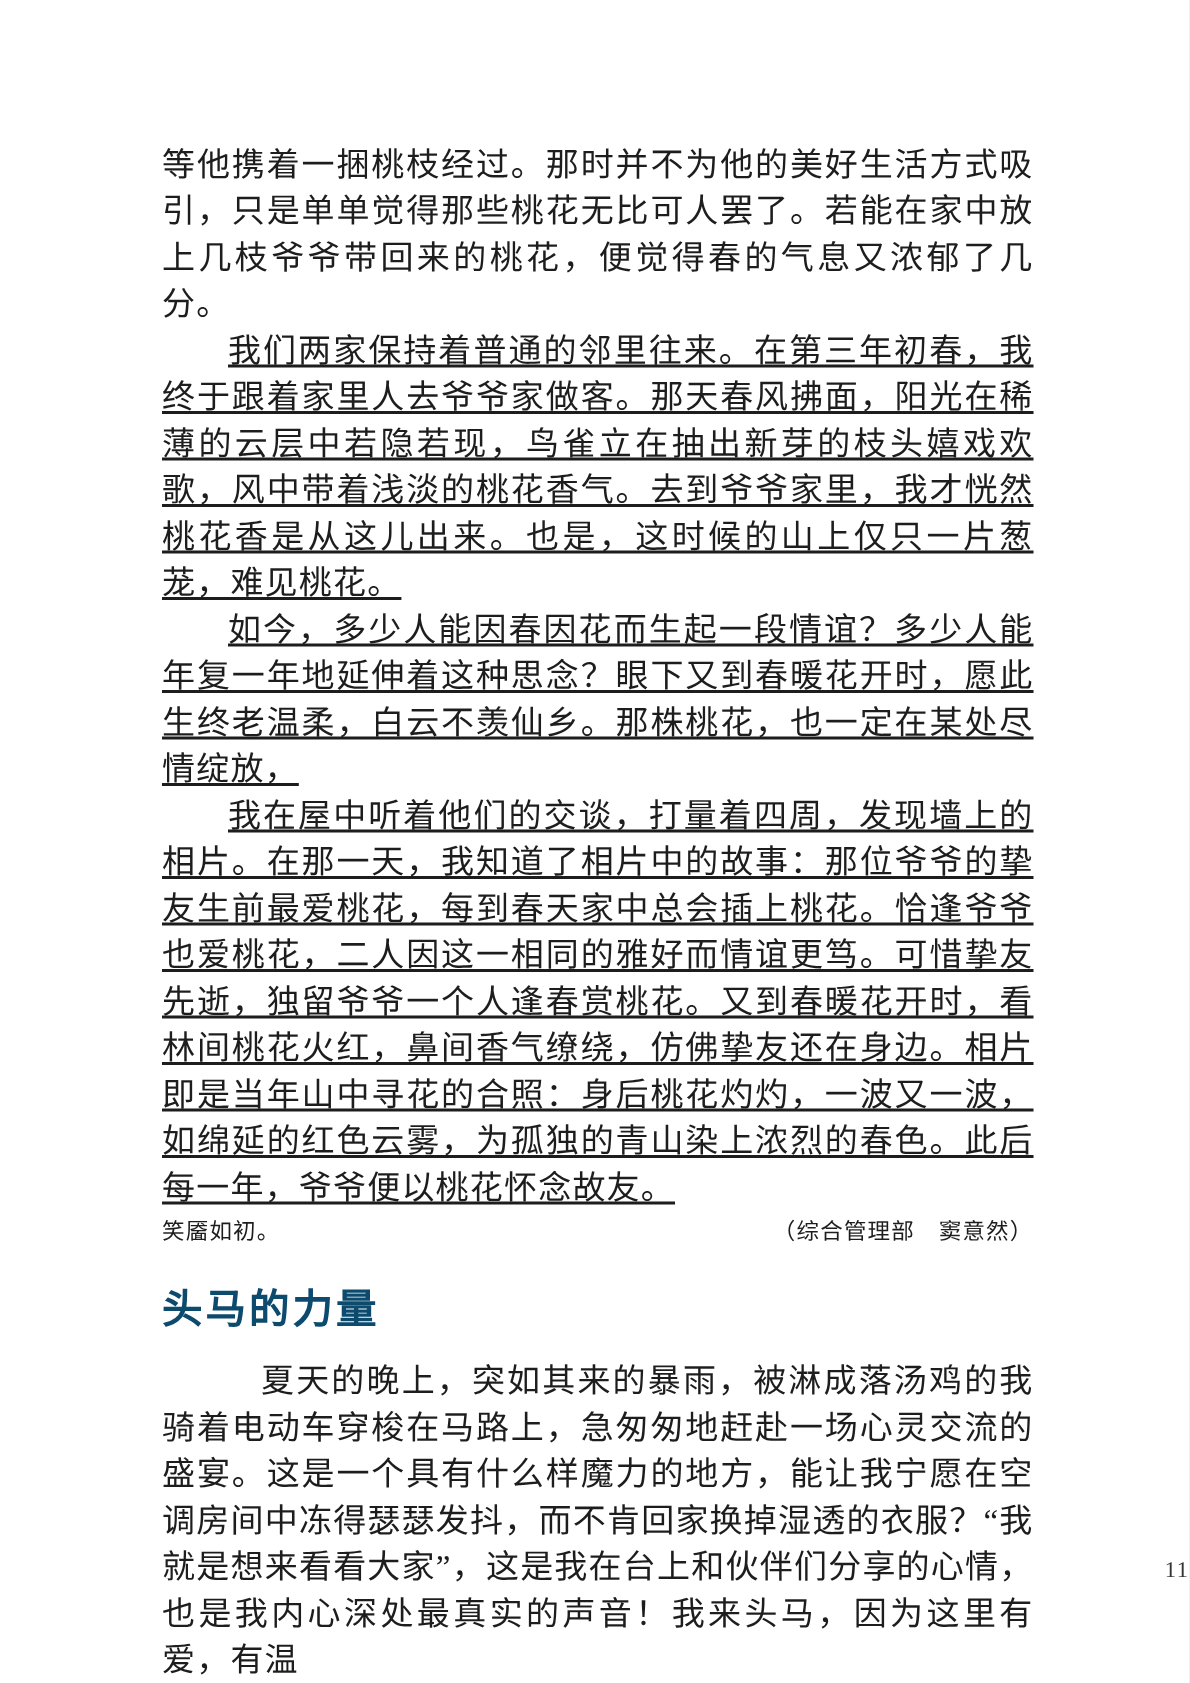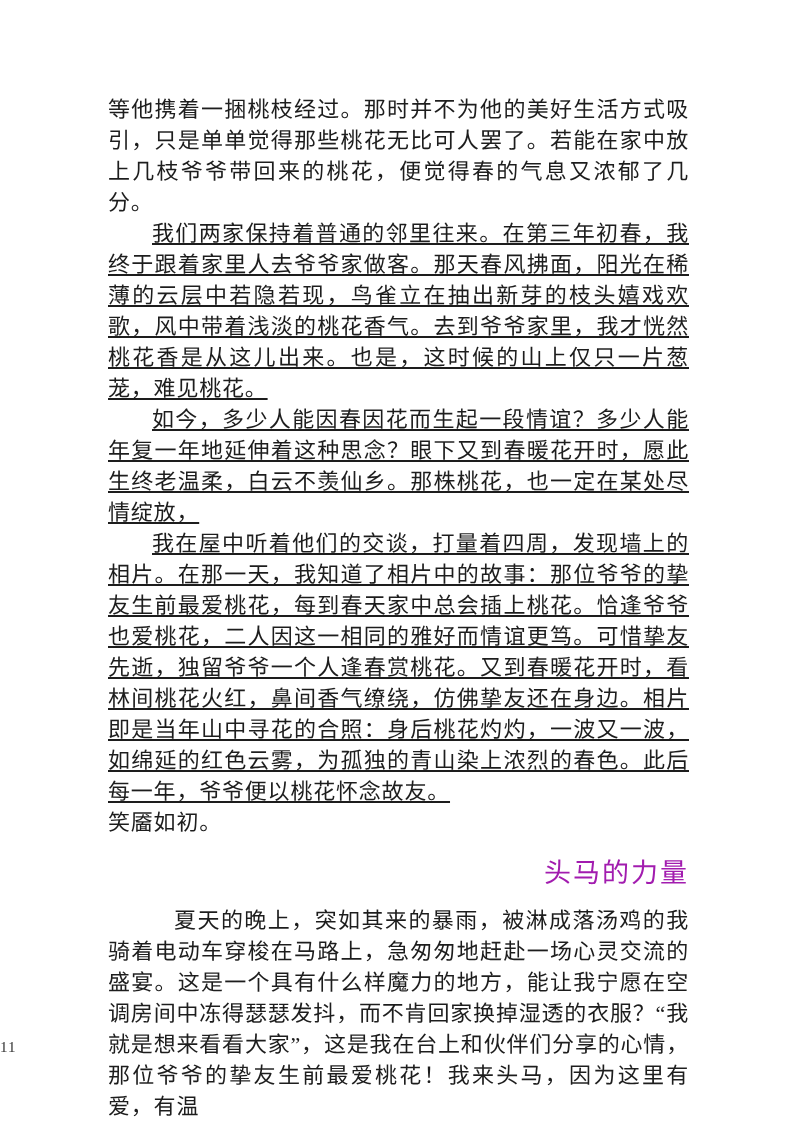--- a/index.html
+++ b/index.html
@@ -32,40 +32,40 @@
     text-align: justify;
     text-justify: inter-ideograph;
     color: #1d1d1d;
   }
   .indent-2 { text-indent: 2em; text-decoration: underline; }
   .indent-3 { text-indent: 3em; }
   .closing-line {
     display: flex;
     justify-content: space-between;
     align-items: baseline;
-    font-size: 22px;
+    font-size: 15px;
     line-height: 31px;
     letter-spacing: 0.8px;
   }
   .article-title {
     margin: 17px 0 14px 0;
     font-family: "Liberation Sans", "DejaVu Sans", sans-serif;
-    font-weight: 400;
+    font-weight: 700;
     font-size: 27px;
     line-height: 36px;
     letter-spacing: 2px;
-    text-align: right;
-    color: #a21caf;
+    text-align: left;
+    color: #0c4a6e;
   }
   .page-number {
     position: absolute;
     bottom: 66px;
     left: 0;
     width: 100%;
-    text-align: left;
+    text-align: right;
     font-size: 15px;
     letter-spacing: 1px;
     color: #333333;
     font-family: "Liberation Serif", "DejaVu Serif", serif;
   }
 </style>
 </head>
 <body>
 
 <div class="page">
@@ -74,22 +74,23 @@
     <p class="para">等他携着一捆桃枝经过。那时并不为他的美好生活方式吸引，只是单单觉得那些桃花无比可人罢了。若能在家中放上几枝爷爷带回来的桃花，便觉得春的气息又浓郁了几分。</p>
 
     <p class="para indent-2">我们两家保持着普通的邻里往来。在第三年初春，我终于跟着家里人去爷爷家做客。那天春风拂面，阳光在稀薄的云层中若隐若现，鸟雀立在抽出新芽的枝头嬉戏欢歌，风中带着浅淡的桃花香气。去到爷爷家里，我才恍然桃花香是从这儿出来。也是，这时候的山上仅只一片葱茏，难见桃花。</p>
 
     <p class="para indent-2">如今，多少人能因春因花而生起一段情谊？多少人能年复一年地延伸着这种思念？眼下又到春暖花开时，愿此生终老温柔，白云不羡仙乡。那株桃花，也一定在某处尽情绽放，</p>
 
     <p class="para indent-2">我在屋中听着他们的交谈，打量着四周，发现墙上的相片。在那一天，我知道了相片中的故事：那位爷爷的挚友生前最爱桃花，每到春天家中总会插上桃花。恰逢爷爷也爱桃花，二人因这一相同的雅好而情谊更笃。可惜挚友先逝，独留爷爷一个人逢春赏桃花。又到春暖花开时，看林间桃花火红，鼻间香气缭绕，仿佛挚友还在身边。相片即是当年山中寻花的合照：身后桃花灼灼，一波又一波，如绵延的红色云雾，为孤独的青山染上浓烈的春色。此后每一年，爷爷便以桃花怀念故友。</p>
 
     <div class="closing-line">
       <span>笑靥如初。</span>
+      <span>（综合管理部　窦意然）</span>
     </div>
 
     <h1 class="article-title">头马的力量</h1>
 
-    <p class="para indent-3">夏天的晚上，突如其来的暴雨，被淋成落汤鸡的我骑着电动车穿梭在马路上，急匆匆地赶赴一场心灵交流的盛宴。这是一个具有什么样魔力的地方，能让我宁愿在空调房间中冻得瑟瑟发抖，而不肯回家换掉湿透的衣服？“我就是想来看看大家”，这是我在台上和伙伴们分享的心情，那位爷爷的挚友生前最爱桃花！我来头马，因为这里有爱，有温</p>
+    <p class="para indent-3">夏天的晚上，突如其来的暴雨，被淋成落汤鸡的我骑着电动车穿梭在马路上，急匆匆地赶赴一场心灵交流的盛宴。这是一个具有什么样魔力的地方，能让我宁愿在空调房间中冻得瑟瑟发抖，而不肯回家换掉湿透的衣服？“我就是想来看看大家”，这是我在台上和伙伴们分享的心情，也是我内心深处最真实的声音！我来头马，因为这里有爱，有温</p>
 
   </div>
 
   <div class="page-number">11</div>
 </div>
 
 </body></html>

